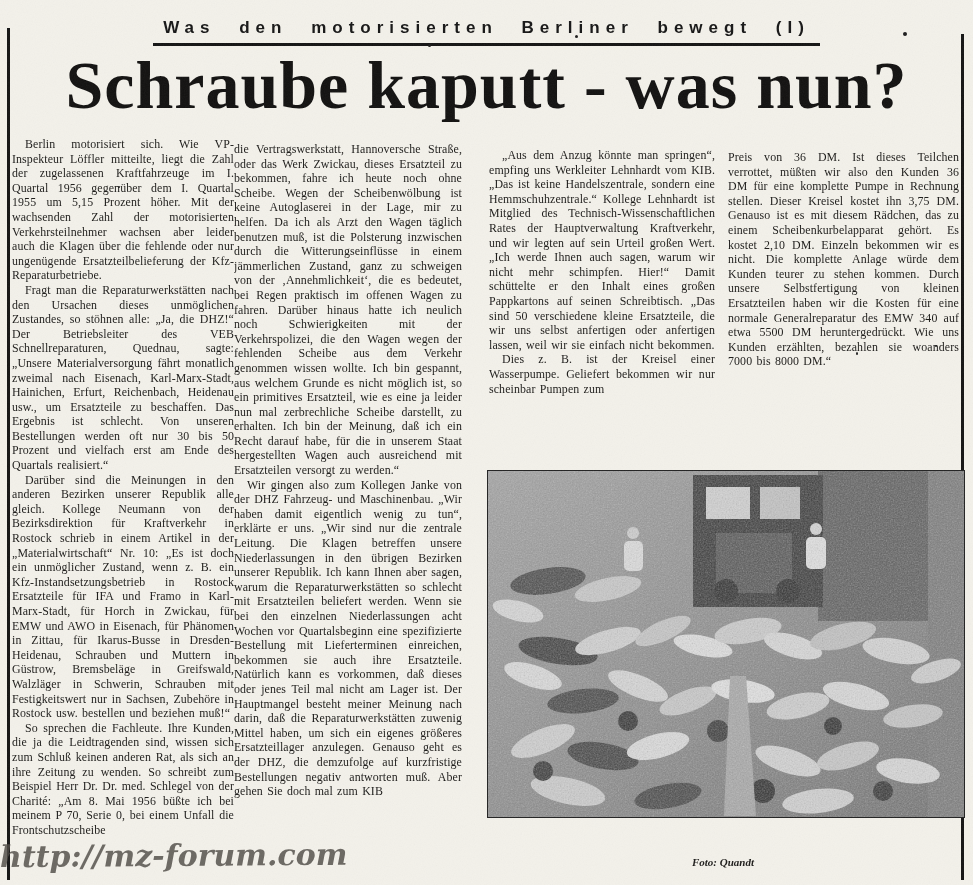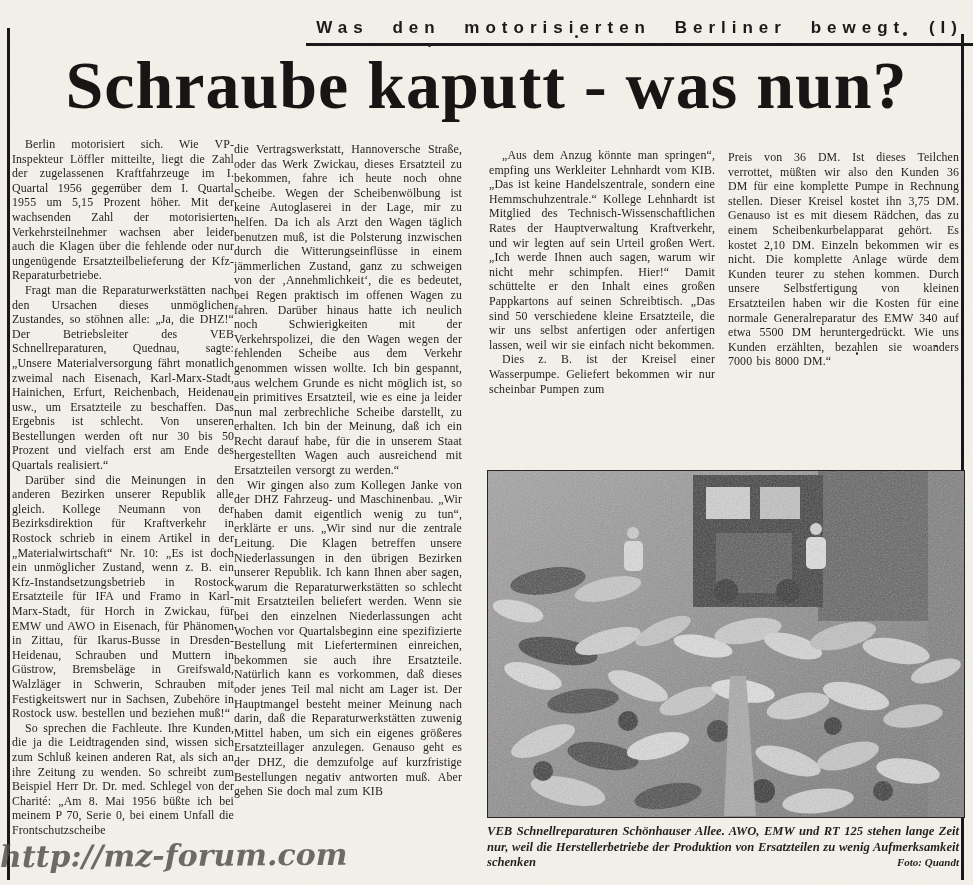--- a/index.html
+++ b/index.html
@@ -6,21 +6,21 @@
   .page{
     position:relative;width:973px;height:885px;margin:0 auto;
     background:#f3f1ea;overflow:hidden;
     font-family:"Liberation Serif",serif;color:#1b1a18;
   }
   
   .vrule{position:absolute;background:#141414;width:3px;}
   .vrule.left{left:7px;top:28px;height:852px;}
   .vrule.right{left:961px;top:34px;height:846px;}
   
-  .kicker-wrap{position:absolute;left:0;top:18px;width:973px;text-align:right;}
+  .kicker-wrap{position:absolute;left:0;top:18px;width:973px;text-align:center;}
   .kicker{
     display:inline-block;font-family:"Liberation Sans",sans-serif;font-weight:bold;
     font-size:17px;letter-spacing:6px;word-spacing:13px;
     padding:0 10px 5px 10px;border-bottom:3px solid #141414;color:#161616;
   }
   .headline{
     position:absolute;left:0;top:46px;width:973px;margin:0;text-align:center;
     font-family:"Liberation Serif",serif;font-weight:bold;font-size:68px;
     letter-spacing:1px;color:#121110;white-space:nowrap;
   }
@@ -40,21 +40,21 @@
     position:absolute;left:487px;top:470px;width:476px;height:346px;
     border:1px solid #222;background:#8d8d8d;overflow:hidden;
   }
   .photo-frame svg{display:block;}
   .caption{
     position:absolute;left:487px;top:824px;width:472px;
     font-family:"Liberation Serif",serif;font-weight:bold;font-style:italic;
     font-size:12.6px;line-height:15.5px;text-align:justify;color:#1d1c1a;
   }
   .credit{
-    position:absolute;left:487px;top:856px;width:472px;text-align:right;
+    position:absolute;left:487px;top:856px;width:472px;text-align:center;
     font-family:"Liberation Serif",serif;font-weight:bold;font-style:italic;
     font-size:11px;color:#1d1c1a;padding-right:2px;
   }
   
   .watermark{
     position:absolute;left:0px;top:838px;width:320px;
     font-family:"DejaVu Serif",serif;font-weight:bold;font-style:italic;
     font-size:30px;color:#4e4a45;opacity:.82;letter-spacing:0px;
     transform:rotate(-.4deg);white-space:nowrap;
   }
@@ -168,21 +168,20 @@
       <circle cx="55" cy="300" r="10" fill="#383838"></circle>
       <circle cx="395" cy="320" r="10" fill="#343434"></circle>
       <circle cx="275" cy="320" r="12" fill="#2f2f2f"></circle>
 
       <polygon points="236,345 268,345 258,205 242,205" fill="#a8a8a8"></polygon>
 
       <rect width="476" height="346" filter="url(#grain)" opacity="0.45"></rect>
     </svg>
   </figure>
 
-  <div class="caption">VEB Schnellreparaturen Schönhauser Allee. AWO, EMW und RT 125 stehen lange Zeit nur, weil die Herstellerbetriebe der Produktion von Ersatzteilen zu wenig Aufmerksamkeit schenken</div>
   <div class="credit">Foto: Quandt</div>
 
   <div class="watermark">http://mz-forum.com</div>
 
   <div class="speck s1"></div>
   <div class="speck s2"></div>
   <div class="speck s3"></div>
   <div class="speck s4"></div>
   <div class="speck s5"></div>
   <div class="speck s6"></div>

